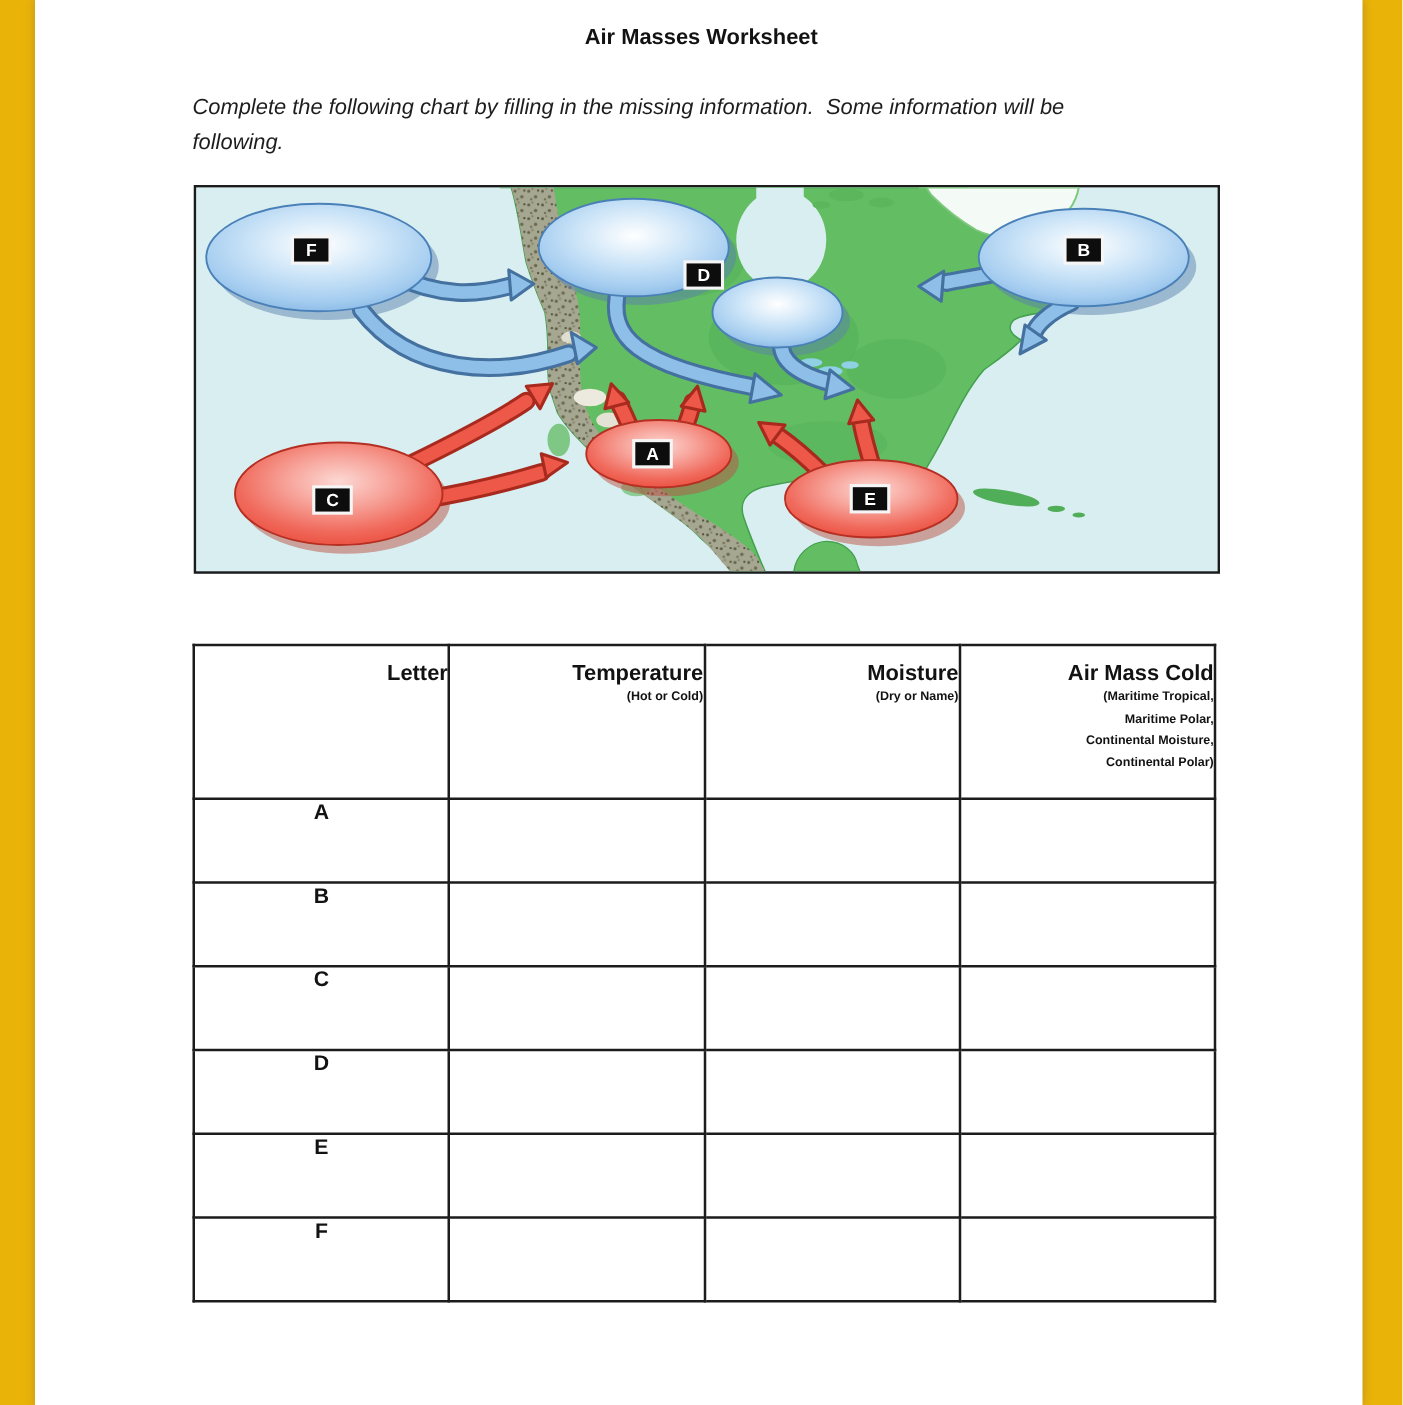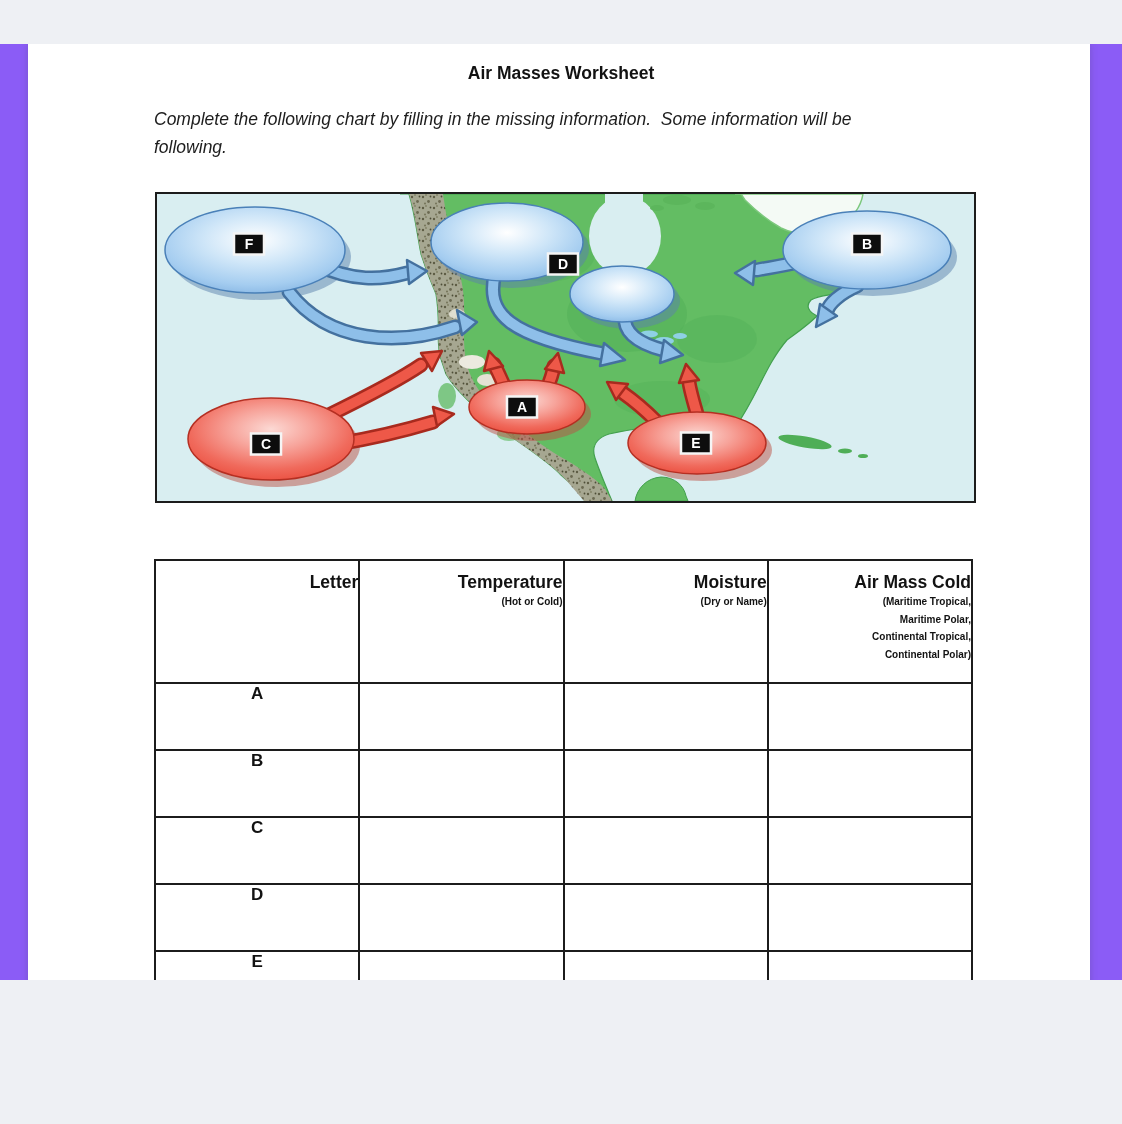--- a/index.html
+++ b/index.html
@@ -1,23 +1,23 @@
 <!DOCTYPE html>
 <html><head>
 <meta charset="utf-8">
 <title>Air Masses Worksheet</title>
 <style>
   html,body{margin:0;padding:0;}
   body{background:#eef0f4;font-family:"Liberation Sans",sans-serif;}
-  .canvas{position:relative;width:1122px;height:936px;background:#8b5cf6;overflow:hidden;margin-top:44px;}
+  .canvas{position:relative;width:1122px;height:1124px;background:#eab308;overflow:hidden;}
   .page{position:absolute;left:28px;top:0;width:1062px;height:1124px;background:#ffffff;
         box-shadow:0 0 7px rgba(70,70,90,0.28);}
   .doc-title{position:absolute;left:0;top:19px;width:1122px;text-align:center;
         font-size:17.5px;font-weight:bold;color:#121212;}
-  .instructions{position:absolute;left:154px;top:61px;width:800px;font-style:italic;
+  .instructions{position:absolute;left:154px;top:71px;width:800px;font-style:italic;
         font-size:17.5px;line-height:28px;color:#1d1d1d;white-space:pre-wrap;}
   .map-frame{position:absolute;left:155px;top:148px;width:817px;height:307px;
         border:2px solid #1c1c1c;box-sizing:content-box;background:#d9eef1;}
   .map-frame svg{display:block;width:100%;height:100%;}
 
   table.worksheet{position:absolute;left:154px;top:515px;width:819px;
         border-collapse:collapse;table-layout:fixed;}
   table.worksheet th, table.worksheet td{border:2px solid #1c1c1c;vertical-align:top;
         padding:0;color:#121212;}
   table.worksheet th{height:110px;font-weight:bold;text-align:right;padding-top:11px;}
@@ -241,21 +241,21 @@
           <div class="hdr-sub">(Hot or Cold)</div>
         </th>
         <th>
           <div class="hdr-title">Moisture</div>
           <div class="hdr-sub">(Dry or Name)</div>
         </th>
         <th>
           <div class="hdr-title">Air Mass Cold</div>
           <div class="hdr-sub">(Maritime Tropical,</div>
           <div class="hdr-sub">Maritime Polar,</div>
-          <div class="hdr-sub">Continental Tropical,</div>
+          <div class="hdr-sub">Continental Moisture,</div>
           <div class="hdr-sub">Continental Polar)</div>
         </th>
       </tr>
     </thead>
     <tbody>
       <tr>
         <td class="letter-cell">A</td>
         <td></td>
         <td></td>
         <td></td>

